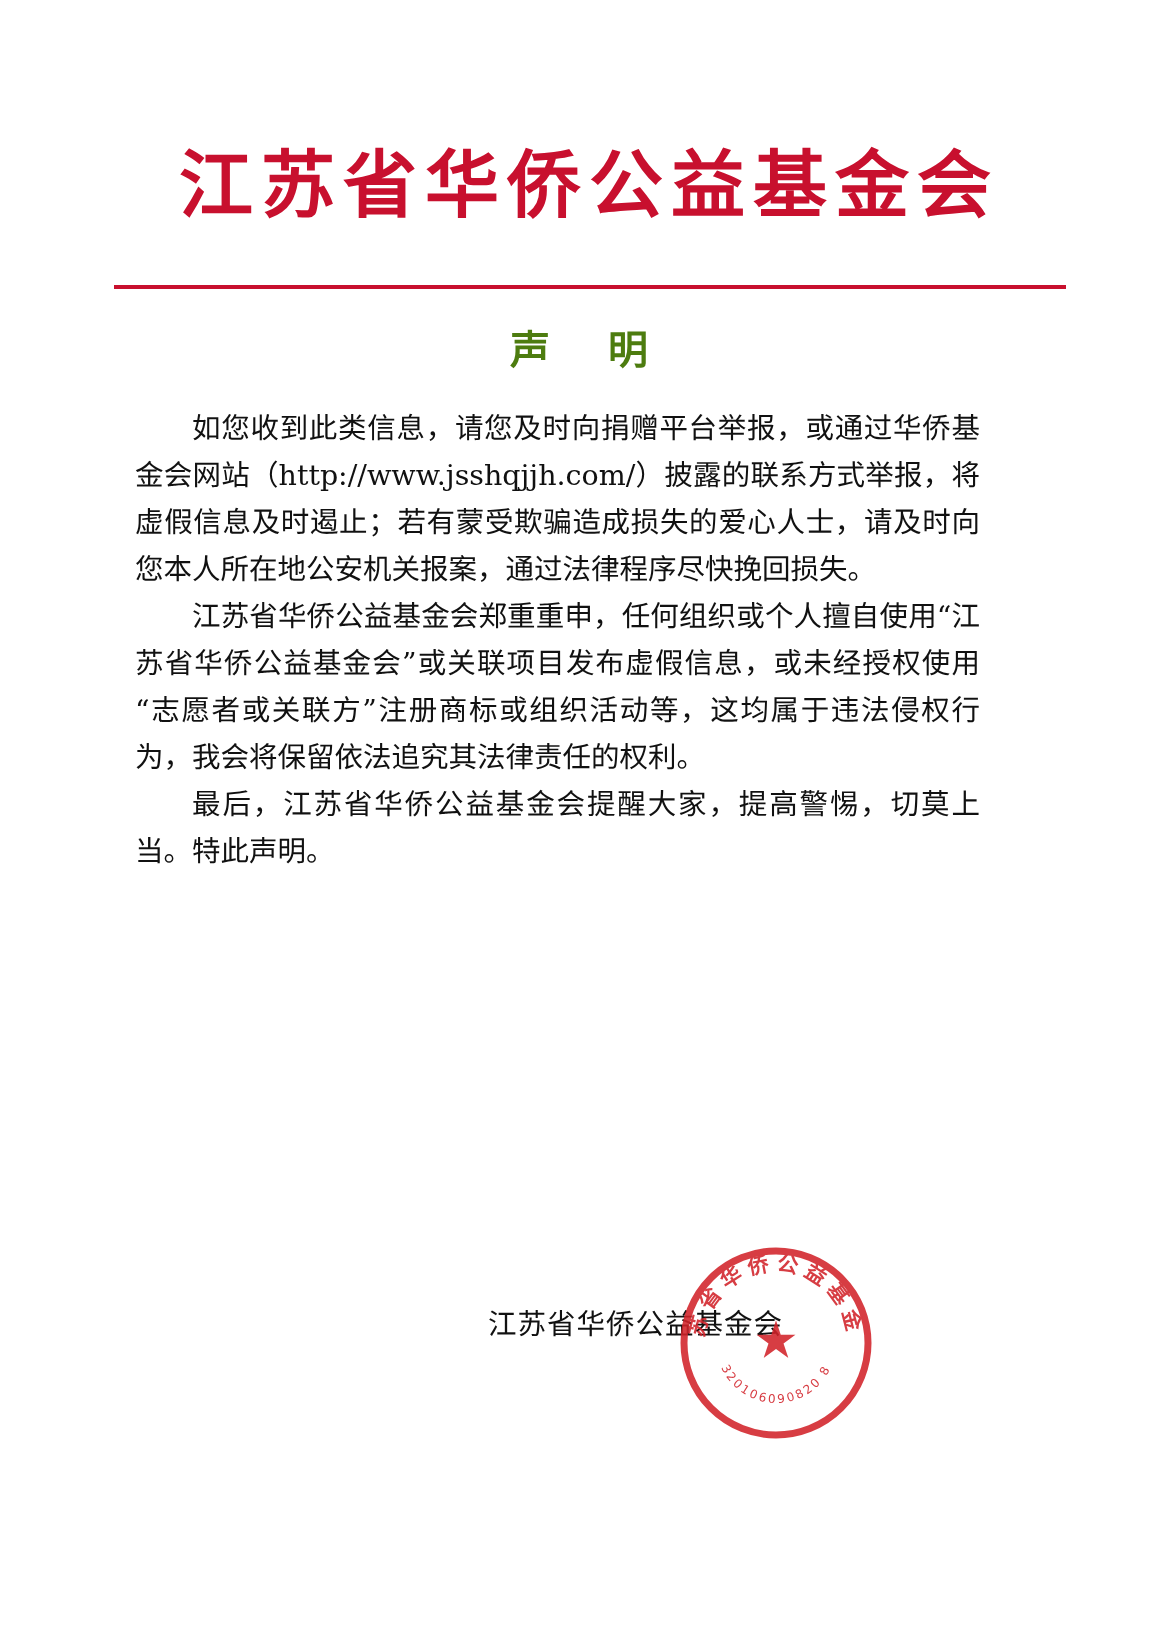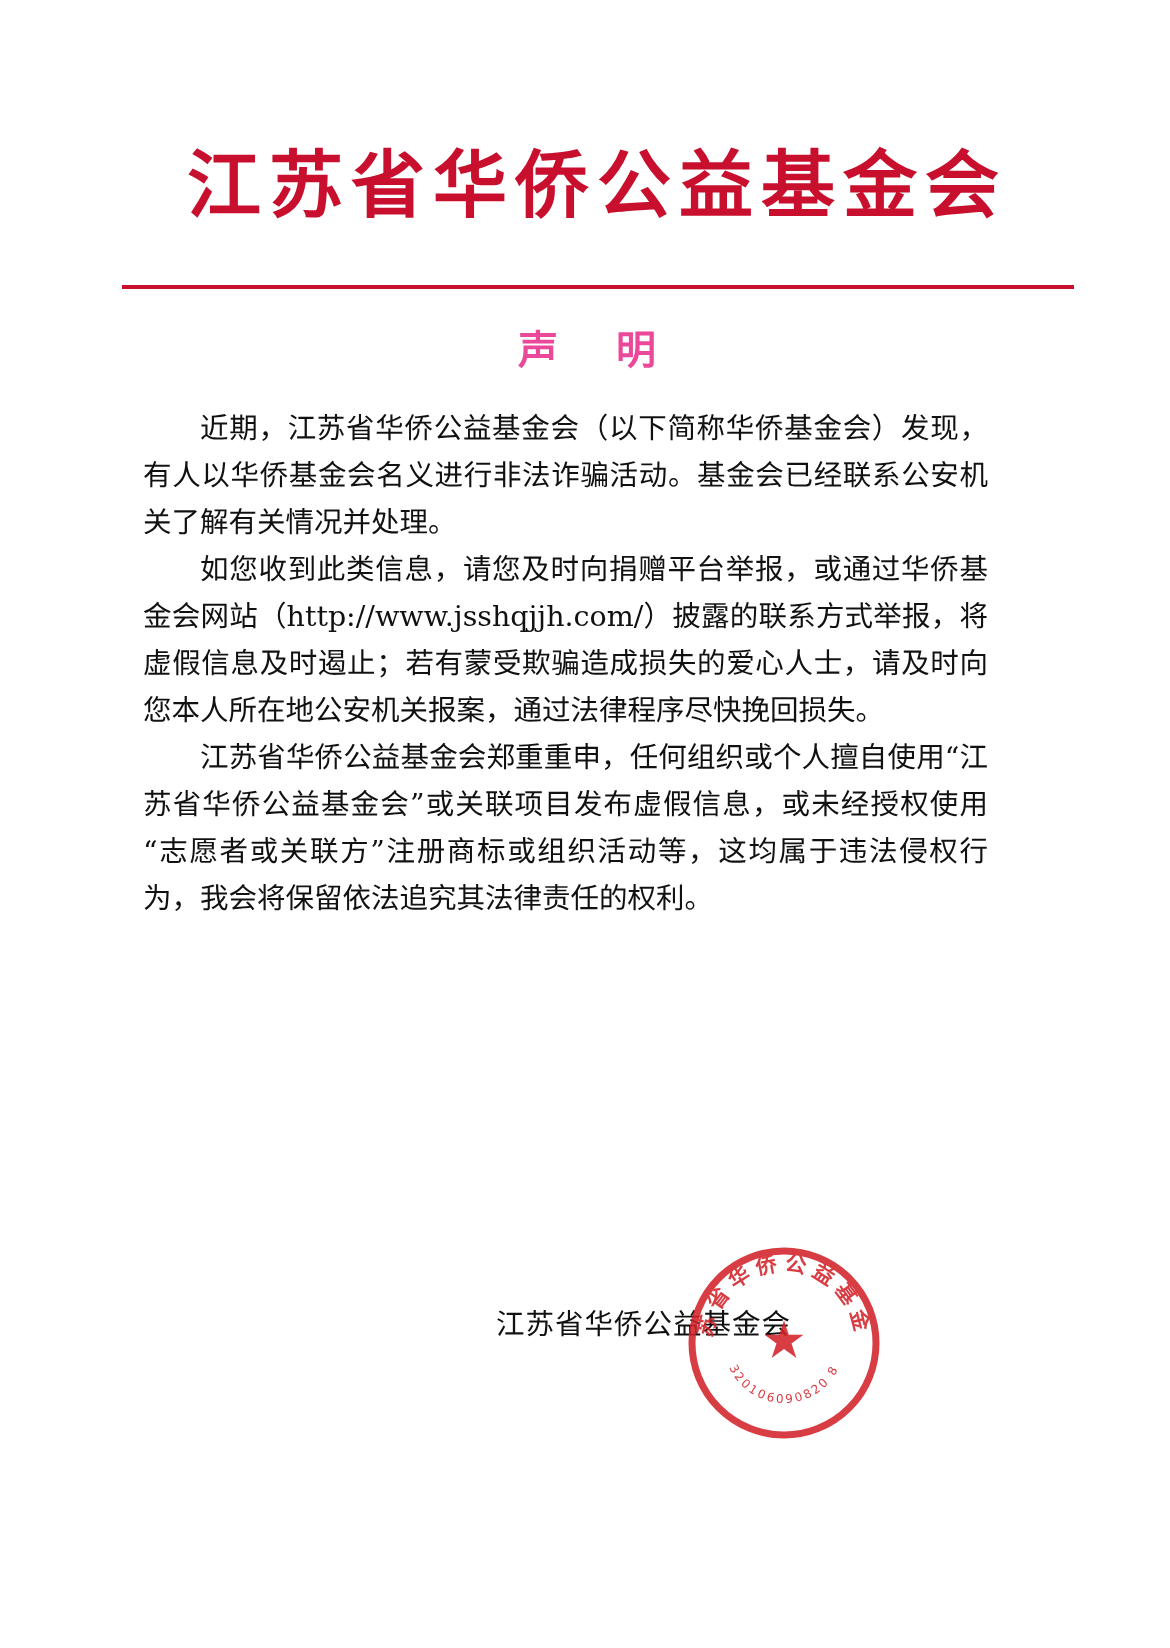--- a/index.html
+++ b/index.html
@@ -12,21 +12,21 @@
     width: 1170px;
     height: 1648px;
     position: relative;
     font-family: "DejaVu Serif", "Liberation Serif", serif;
     color: #111111;
     overflow: hidden;
   }
 
   .page {
     position: absolute;
-    left: 12px; top: 0;
+    left: 4px; top: 0;
     width: 947px;
     height: 1648px;
     box-sizing: border-box;
   }
 
   
   .letterhead {
     position: absolute;
     left: 110px;
     top: 145px;
@@ -55,21 +55,21 @@
   .doc-title {
     position: absolute;
     left: 110px;
     top: 318px;
     width: 952px;
     text-align: center;
     font-family: "DejaVu Serif", "Liberation Serif", serif;
     font-weight: bold;
     font-size: 40px;
     letter-spacing: 22px;
-    color: #ec4899;
+    color: #4d7c0f;
   }
 
   
   .body-text {
     position: absolute;
     left: 131px;
     top: 405px;
     width: 845px;
     font-size: 28.5px;
     line-height: 47px;
@@ -114,23 +114,23 @@
 <div class="page">
 
   <div class="letterhead">
     <div class="letterhead-title">江苏省华侨公益基金会</div>
   </div>
   <div class="letterhead-rule"></div>
 
   <div class="doc-title">声    明</div>
 
   <div class="body-text">
-    <p class="para">近期，江苏省华侨公益基金会（以下简称华侨基金会）发现，有人以华侨基金会名义进行非法诈骗活动。基金会已经联系公安机关了解有关情况并处理。</p>
     <p class="para">如您收到此类信息，请您及时向捐赠平台举报，或通过华侨基金会网站（http://www.jsshqjjh.com/）披露的联系方式举报，将虚假信息及时遏止；若有蒙受欺骗造成损失的爱心人士，请及时向您本人所在地公安机关报案，通过法律程序尽快挽回损失。</p>
     <p class="para">江苏省华侨公益基金会郑重重申，任何组织或个人擅自使用“江苏省华侨公益基金会”或关联项目发布虚假信息，或未经授权使用“志愿者或关联方”注册商标或组织活动等，这均属于违法侵权行为，我会将保留依法追究其法律责任的权利。</p>
+    <p class="para">最后，江苏省华侨公益基金会提醒大家，提高警惕，切莫上当。特此声明。</p>
   </div>
 
   <div class="signature">
     <div class="sign-line">江苏省华侨公益基金会</div>
   </div>
 
   <div class="seal">
     <svg width="200" height="200" viewBox="0 0 200 200" xmlns="http://www.w3.org/2000/svg">
       <defs>
         <path id="sealTopArc" d="M 28,100 A 72,72 0 0 1 172,100"></path>

